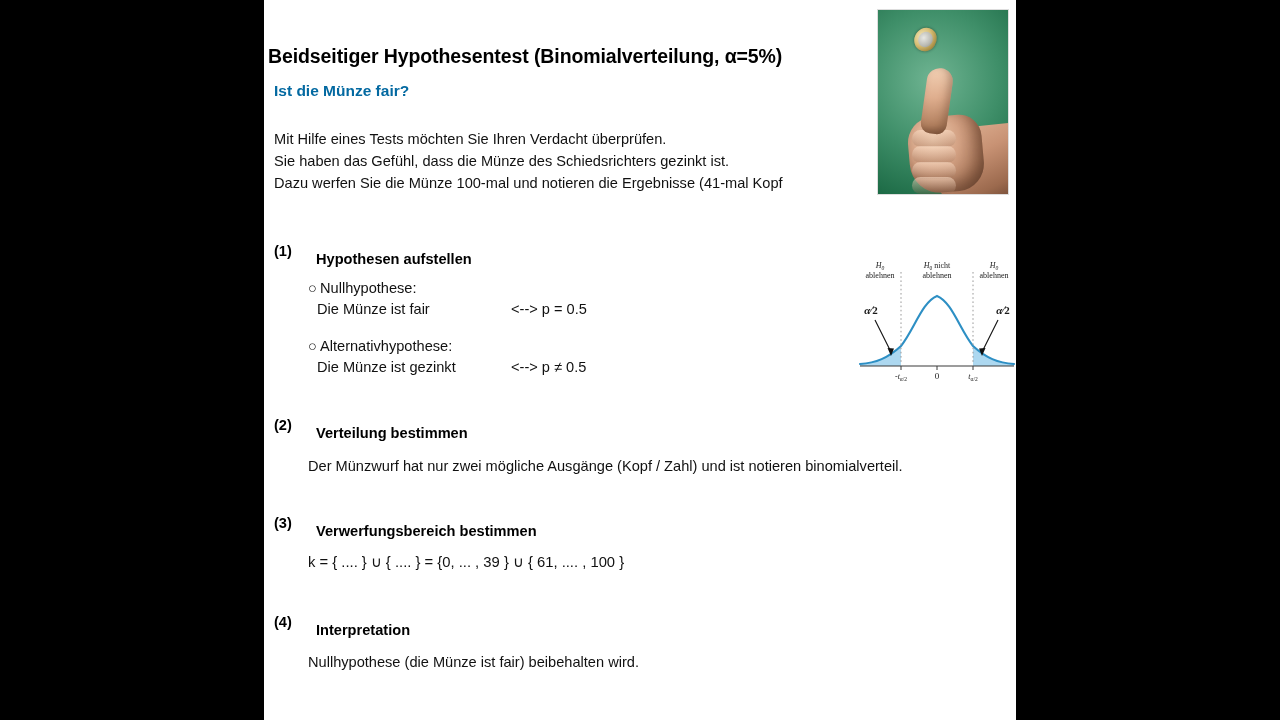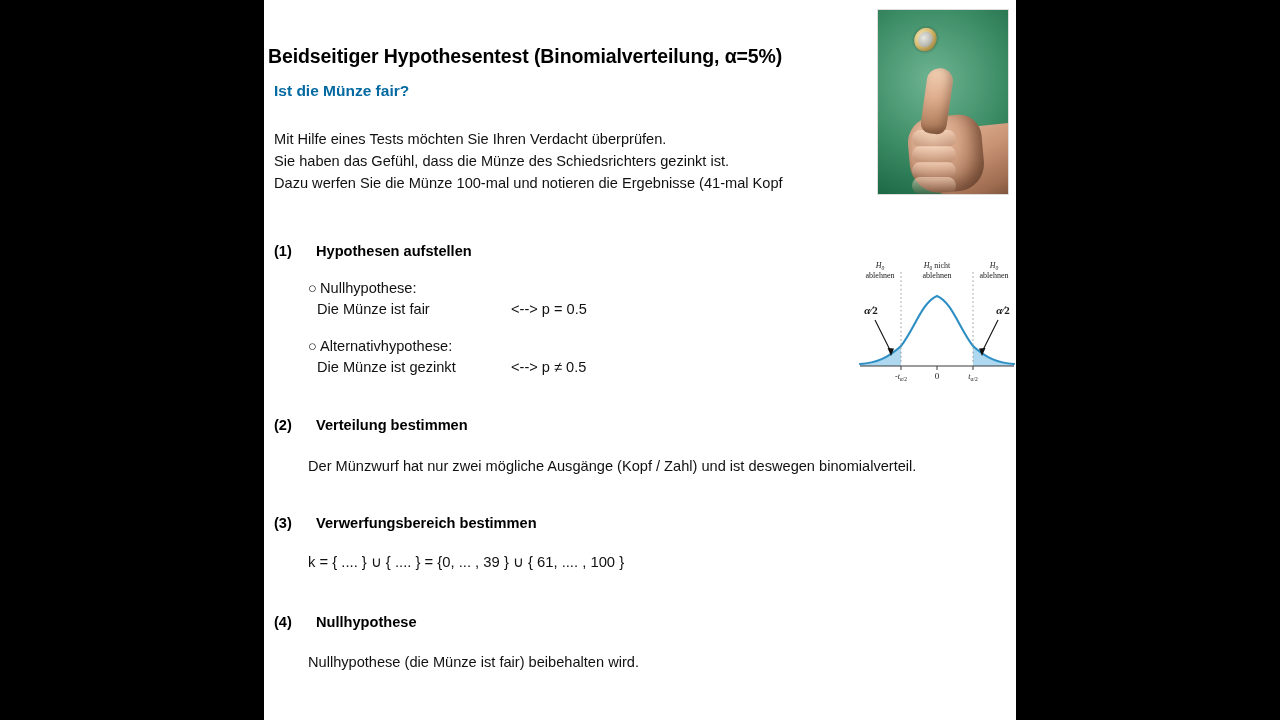--- a/index.html
+++ b/index.html
@@ -138,21 +138,21 @@
     color: #000000;
   }
   .step .num {
     position: absolute;
     left: 0;
     top: 0;
   }
   .step .lbl {
     position: absolute;
     left: 42px;
-    top: 0;
+    top: 8px;
     white-space: nowrap;
   }
   .body-text {
     position: absolute;
     font-size: 14.6px;
     line-height: 22px;
     color: #111111;
   }
 
   .hyp-block { position: absolute; font-size: 14.6px; color: #111111; }
@@ -275,30 +275,30 @@
           <text x="79" y="121" font-size="9">0</text>
           <text x="115" y="121" font-size="8"><tspan font-style="italic">t</tspan><tspan font-size="5.5" dy="2">α/2</tspan></text>
         </g>
       </svg>
     </div>
 
     <div class="step" style="left:10px; top:417px;">
       <span class="num">(2)</span>
       <span class="lbl">Verteilung bestimmen</span>
     </div>
-    <div class="body-text" style="left:44px; top:455px; width:690px;">Der Münzwurf hat nur zwei mögliche Ausgänge (Kopf / Zahl) und ist deswegen binomialverteil.</div>
+    <div class="body-text" style="left:44px; top:455px; width:690px;">Der Münzwurf hat nur zwei mögliche Ausgänge (Kopf / Zahl) und ist notieren binomialverteil.</div>
 
     <div class="step" style="left:10px; top:515px;">
       <span class="num">(3)</span>
       <span class="lbl">Verwerfungsbereich bestimmen</span>
     </div>
     <div class="formula" style="left:44px; top:553px;">k = { .... } ∪ { .... }  = {0, ... , 39 } ∪ { 61, .... , 100 }</div>
 
     <div class="step" style="left:10px; top:614px;">
       <span class="num">(4)</span>
-      <span class="lbl">Nullhypothese</span>
+      <span class="lbl">Interpretation</span>
     </div>
     <div class="body-text" style="left:44px; top:651px; width:690px;">
       <div>Nullhypothese (die Münze ist fair) beibehalten wird.</div>
     </div>
 
   </div>
 </div>
 
 </body></html>

